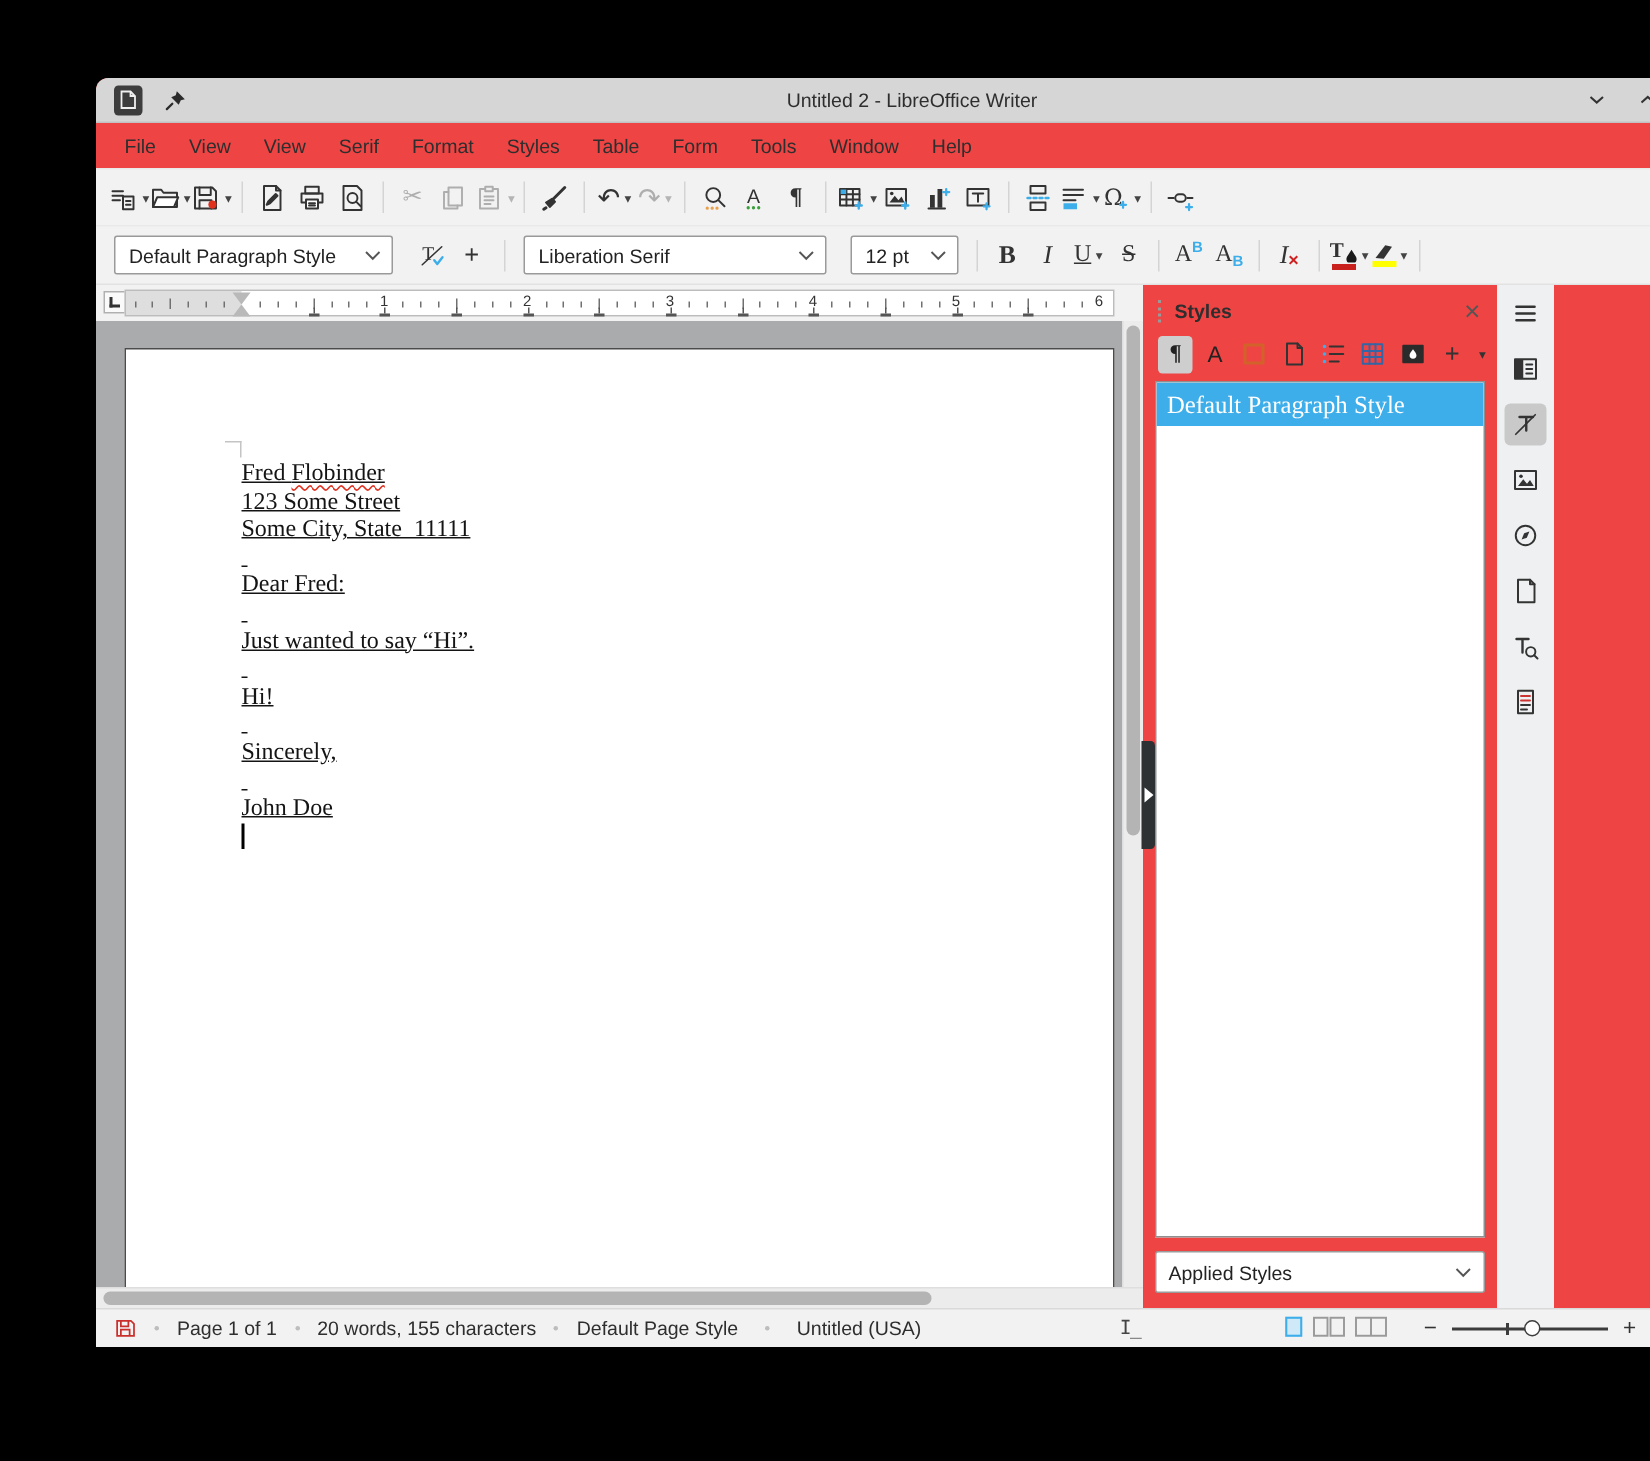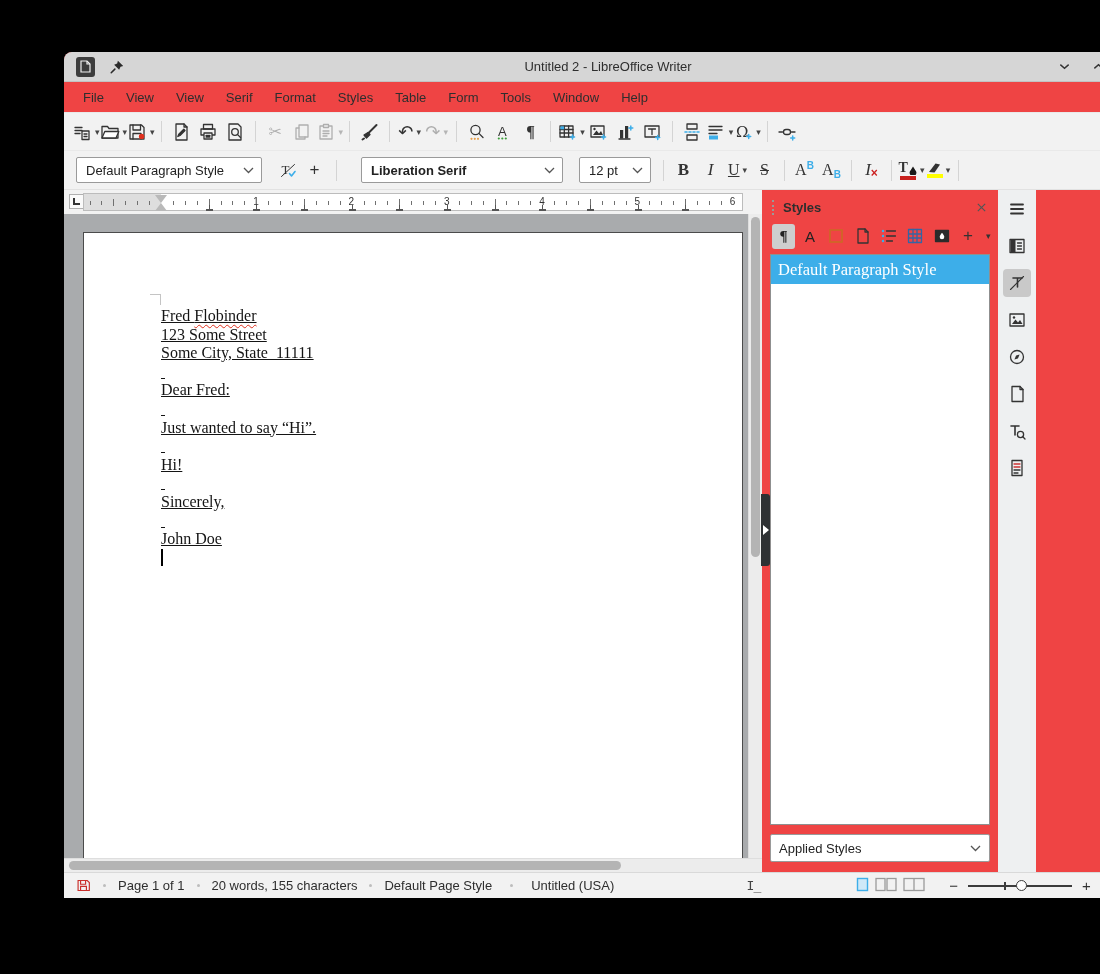--- a/index.html
+++ b/index.html
@@ -28,21 +28,21 @@
   #tb-format{height:40px;flex:0 0 40px;border-top:1px solid #e9e9e9;border-bottom:1px solid #e2e2e2;gap:2px;}
   .tbtn{height:27px;min-width:27px;display:flex;align-items:center;justify-content:center;border-radius:3px;
         color:#333;font-size:15px;position:relative;}
   .tbtn.disabled{opacity:.35;}
   .tbtn .dd{font-size:9px;color:#444;margin-left:3px;}
   .tsep{width:1px;height:21px;background:#d4d4d4;margin:0 6px;flex:0 0 1px;}
   .overflow{margin-left:auto;font-size:17px;color:#333;padding:0 4px;font-weight:bold;}
   .tglyph{font-size:16px;line-height:1;}
   .combo{height:26px;background:#fff;border:1px solid #9a9a9a;border-radius:2px;display:flex;align-items:center;
          justify-content:space-between;padding:0 7px 0 9px;font-size:13px;color:#222;margin:0 4px;}
-  .w-para{width:186px;} .w-font{width:202px;margin-left:16px;font-weight:bold;} .w-size{width:72px;margin-left:10px;}
+  .w-para{width:186px;} .w-font{width:202px;margin-left:4px;} .w-size{width:72px;margin-left:10px;}
 
   .fB{font-family:"Liberation Serif",serif;font-weight:bold;font-size:17px;}
   .fI{font-family:"Liberation Serif",serif;font-style:italic;font-size:17px;}
   .fU{font-family:"Liberation Serif",serif;font-size:16px;text-decoration:underline;}
   .fS{font-family:"Liberation Serif",serif;font-size:16px;text-decoration:line-through;}
   .fmain{font-family:"Liberation Serif",serif;font-size:16px;}
   .fsup{color:#3daee9;font-size:10px;position:relative;top:-5px;font-weight:bold;}
   .fsub{color:#3daee9;font-size:10px;position:relative;top:4px;font-weight:bold;}
   .fx{color:#cc2222;font-size:12px;font-weight:bold;position:relative;top:3px;}
   .fontcolor{display:flex;flex-direction:column;align-items:center;line-height:1;}

